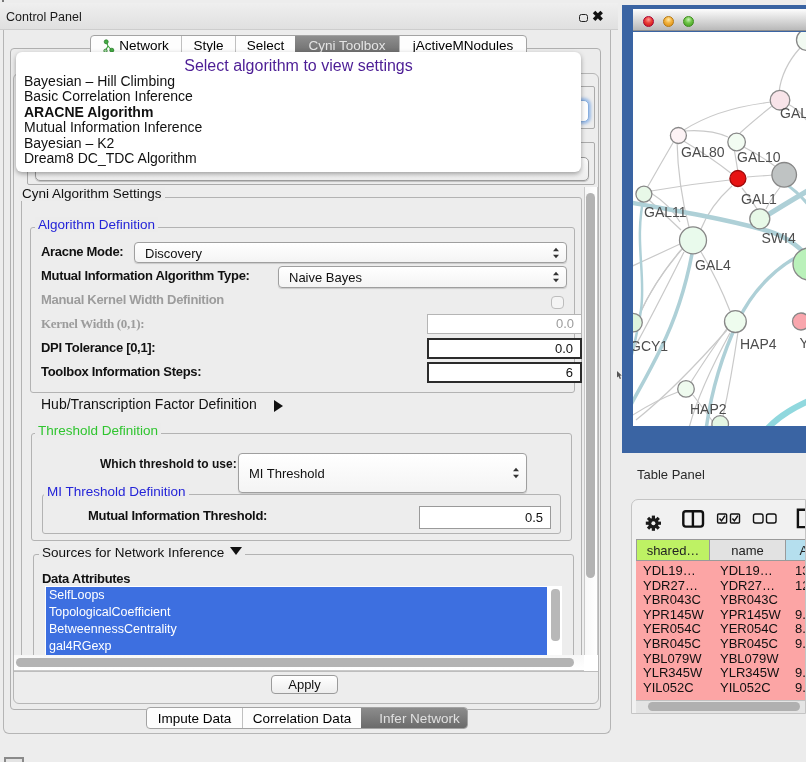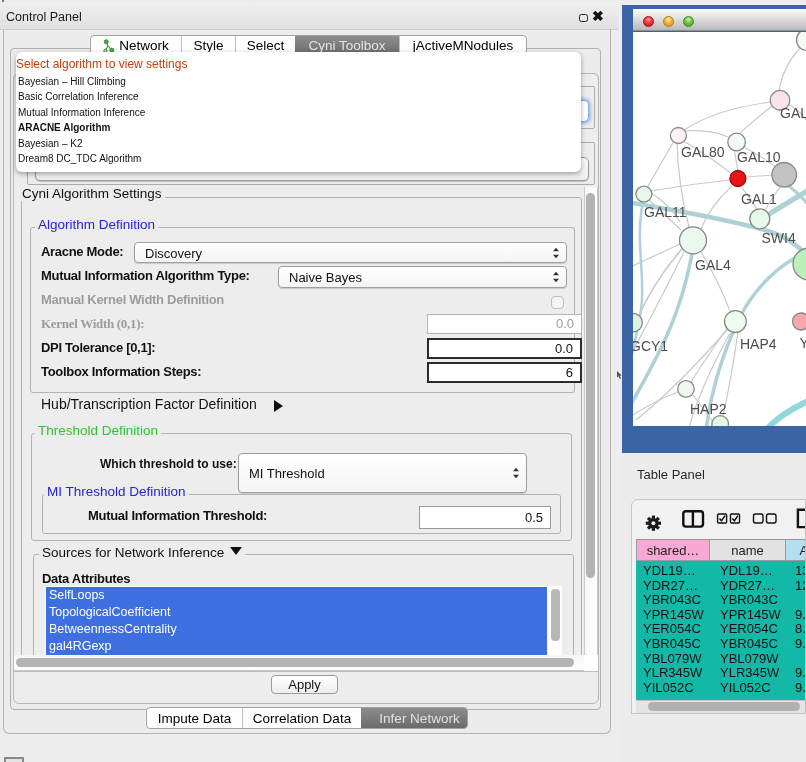--- a/index.html
+++ b/index.html
@@ -139,26 +139,26 @@
   <div class="abs" style="left:267px; top:645px; width:67px; height:19px; background:linear-gradient(#ffffff,#ededed); border:1px solid #9b9b9b; border-radius:4px; display:flex; align-items:center; justify-content:center; font-size:13px; color:#111;">Apply</div>
 
   <div class="abs" style="left:142px; top:677px; width:322px; height:22px; background:#fdfdfd; border:1px solid #a3a3a3; border-radius:4px; overflow:hidden; display:flex; font-size:13.5px;">
     <div style="flex:0 0 96px; display:flex; align-items:center; justify-content:center; border-right:1px solid #c0c0c0;">Impute Data</div>
     <div style="flex:0 0 118px; display:flex; align-items:center; justify-content:center;">Correlation Data</div>
     <div style="flex:1; display:flex; align-items:center; justify-content:center; background:linear-gradient(#8c8c8c,#6b6b6b); color:#e0e0e0;padding-left:11px;">Infer Network</div>
   </div>
 </div>
 
 <div class="abs" style="left:16px; top:52px; width:565px; height:120px; background:#fff; border-radius:6px; box-shadow:0 2px 5px rgba(0,0,0,0.35); z-index:50;">
-  <div style="position:absolute; left:0; top:5px; width:100%; font-size:12px; color:#c2410c;">Select algorithm to view settings</div>
-  <div style="position:absolute; left:2px; top:21.5px; font-size:10px; color:#111; line-height:15.6px;">
+  <div style="position:absolute; left:0; top:5px; width:100%; text-align:center; font-size:16px; color:#4c1d95;">Select algorithm to view settings</div>
+  <div style="position:absolute; left:8px; top:21.5px; font-size:14px; color:#111; line-height:15.6px;">
     <div style="padding-left:0;">Bayesian – Hill Climbing</div>
     <div>Basic Correlation Inference</div>
+    <div style="font-weight:bold;">ARACNE Algorithm</div>
     <div>Mutual Information Inference</div>
-    <div style="font-weight:bold;">ARACNE Algorithm</div>
     <div>Bayesian – K2</div>
     <div>Dream8 DC_TDC Algorithm</div>
   </div>
 </div>
 
 <div class="abs" id="netwin" style="left:622px; top:5px; width:184px; height:448px; background:#3a64a3; overflow:hidden;">
 
   <div class="abs" style="left:11px; top:4px; width:173px; height:22px; background:linear-gradient(#fdfdfd,#b9b9b9); border-bottom:1px solid #8e8e8e;">
     <div class="abs" style="left:10px; top:6.5px; width:11px; height:11px; border-radius:50%; background:radial-gradient(circle at 50% 30%, #ff9a96 0%, #e93c36 45%, #c41410 100%); border:1px solid #a03; "></div>
     <div class="abs" style="left:30px; top:6.5px; width:11px; height:11px; border-radius:50%; background:radial-gradient(circle at 50% 30%, #ffe9a8 0%, #f2b13c 45%, #d78b13 100%); border:1px solid #b7790f;"></div>
@@ -279,28 +279,28 @@
       <rect x="121.5" y="14" width="9.5" height="9" rx="2"></rect>
       <rect x="134.5" y="14" width="9.5" height="9" rx="2"></rect>
     </g>
 
     <g stroke="#111" fill="none" stroke-width="2.4">
       <path d="M 166,9.7 L 176,9.7 M 165.9,8.5 L 165.9,28.3 M 166,27.1 L 178,27.1"></path>
     </g>
   </svg>
 
   <div class="abs" style="left:4px; top:39px; width:171px; height:22px; display:flex; font-size:13px; color:#222;">
-    <div style="flex:0 0 74px; background:#f9a8d4; border:1px solid #9a9a9a; display:flex; align-items:center; justify-content:center;">shared…</div>
+    <div style="flex:0 0 74px; background:#bef264; border:1px solid #9a9a9a; display:flex; align-items:center; justify-content:center;">shared…</div>
     <div style="flex:0 0 76px; background:#e2e2e2; border:1px solid #9a9a9a; border-left:none; display:flex; align-items:center; justify-content:center;">name</div>
     <div style="flex:1; background:#b5dfee; border:1px solid #9a9a9a; border-left:none; display:flex; align-items:center; justify-content:center; overflow:hidden;">
         <span style="margin-left:22px;">Av</span>
       </div>
   </div>
 
-  <div class="abs" id="rows" style="left:4px; top:61px; width:171px; height:139px; background:#14b8a6; font-size:13px; color:#111; overflow:hidden;">
+  <div class="abs" id="rows" style="left:4px; top:61px; width:171px; height:139px; background:#fca5a5; font-size:13px; color:#111; overflow:hidden;">
 <div style="position:absolute; left:7px; top:3.0px; height:14.6px; line-height:14.6px;">YDL19…</div>
 <div style="position:absolute; left:84px; top:3.0px; height:14.6px; line-height:14.6px;">YDL19…</div>
 <div style="position:absolute; left:159px; top:3.0px; height:14.6px; line-height:14.6px;">13.</div>
 <div style="position:absolute; left:7px; top:17.6px; height:14.6px; line-height:14.6px;">YDR27…</div>
 <div style="position:absolute; left:84px; top:17.6px; height:14.6px; line-height:14.6px;">YDR27…</div>
 <div style="position:absolute; left:159px; top:17.6px; height:14.6px; line-height:14.6px;">12.</div>
 <div style="position:absolute; left:7px; top:32.2px; height:14.6px; line-height:14.6px;">YBR043C</div>
 <div style="position:absolute; left:84px; top:32.2px; height:14.6px; line-height:14.6px;">YBR043C</div>
 <div style="position:absolute; left:7px; top:46.8px; height:14.6px; line-height:14.6px;">YPR145W</div>
 <div style="position:absolute; left:84px; top:46.8px; height:14.6px; line-height:14.6px;">YPR145W</div>

